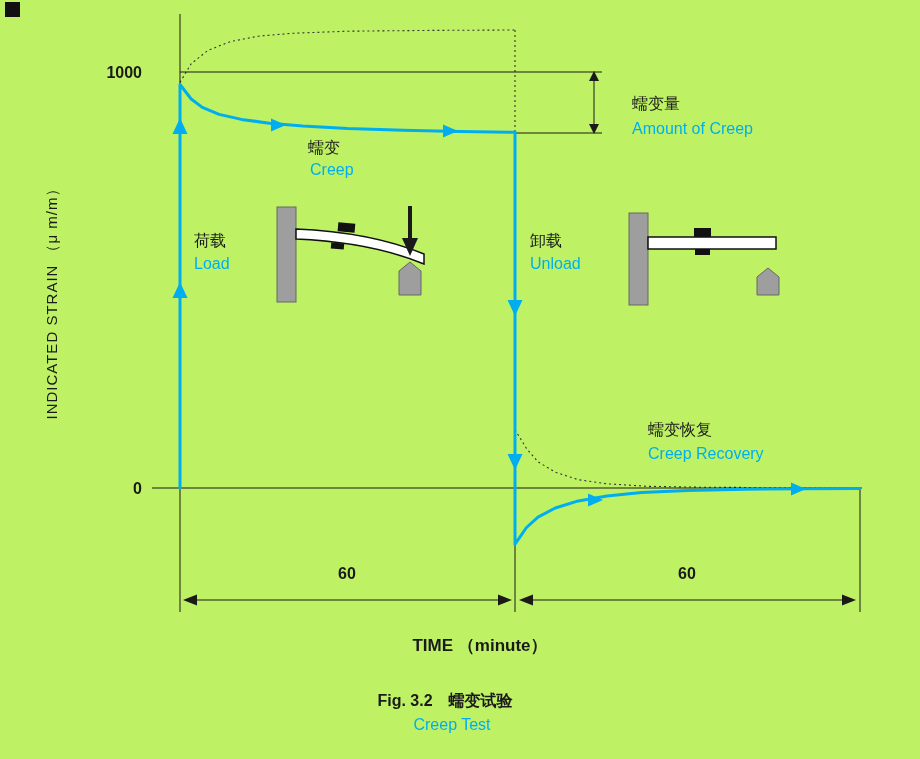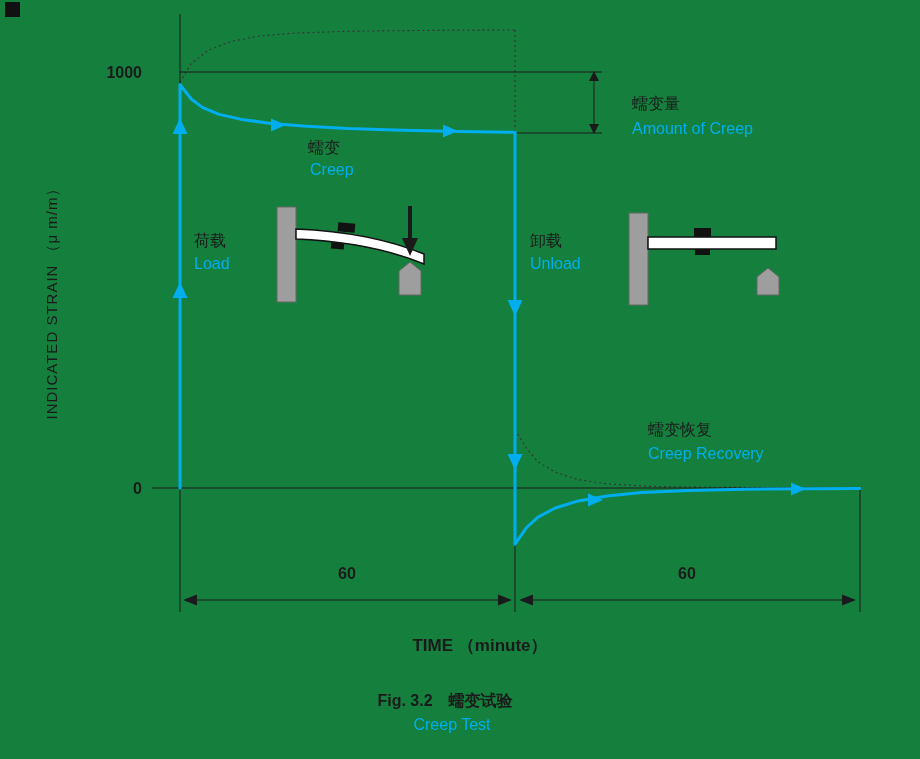--- a/index.html
+++ b/index.html
@@ -1,17 +1,17 @@
 <!DOCTYPE html>
 <html><head>
 <meta charset="utf-8">
 <style>
   html,body{margin:0;padding:0;background:#ffffff;}
   .figure-wrap{
-    position:relative;width:920px;height:759px;background:#15803d;overflow:hidden;
+    position:relative;width:920px;height:759px;background:#bef264;overflow:hidden;
     font-family:"Liberation Sans","DejaVu Sans",sans-serif;
   }
   svg text{font-family:"Liberation Sans","DejaVu Sans",sans-serif;fill:#1a1a1a;}
   .t-tick{font-size:16px;font-weight:600;}
   .t-zh{font-size:16px;font-weight:500;}
   .t-en{font-size:16px;font-weight:400;fill:#00AEEF;}
   .t-axis{font-size:15px;font-weight:500;letter-spacing:1px;}
   .t-time{font-size:17px;font-weight:700;}
   .t-cap{font-size:16px;font-weight:700;}
   .t-cap-en{font-size:16px;font-weight:500;fill:#00AEEF;}

